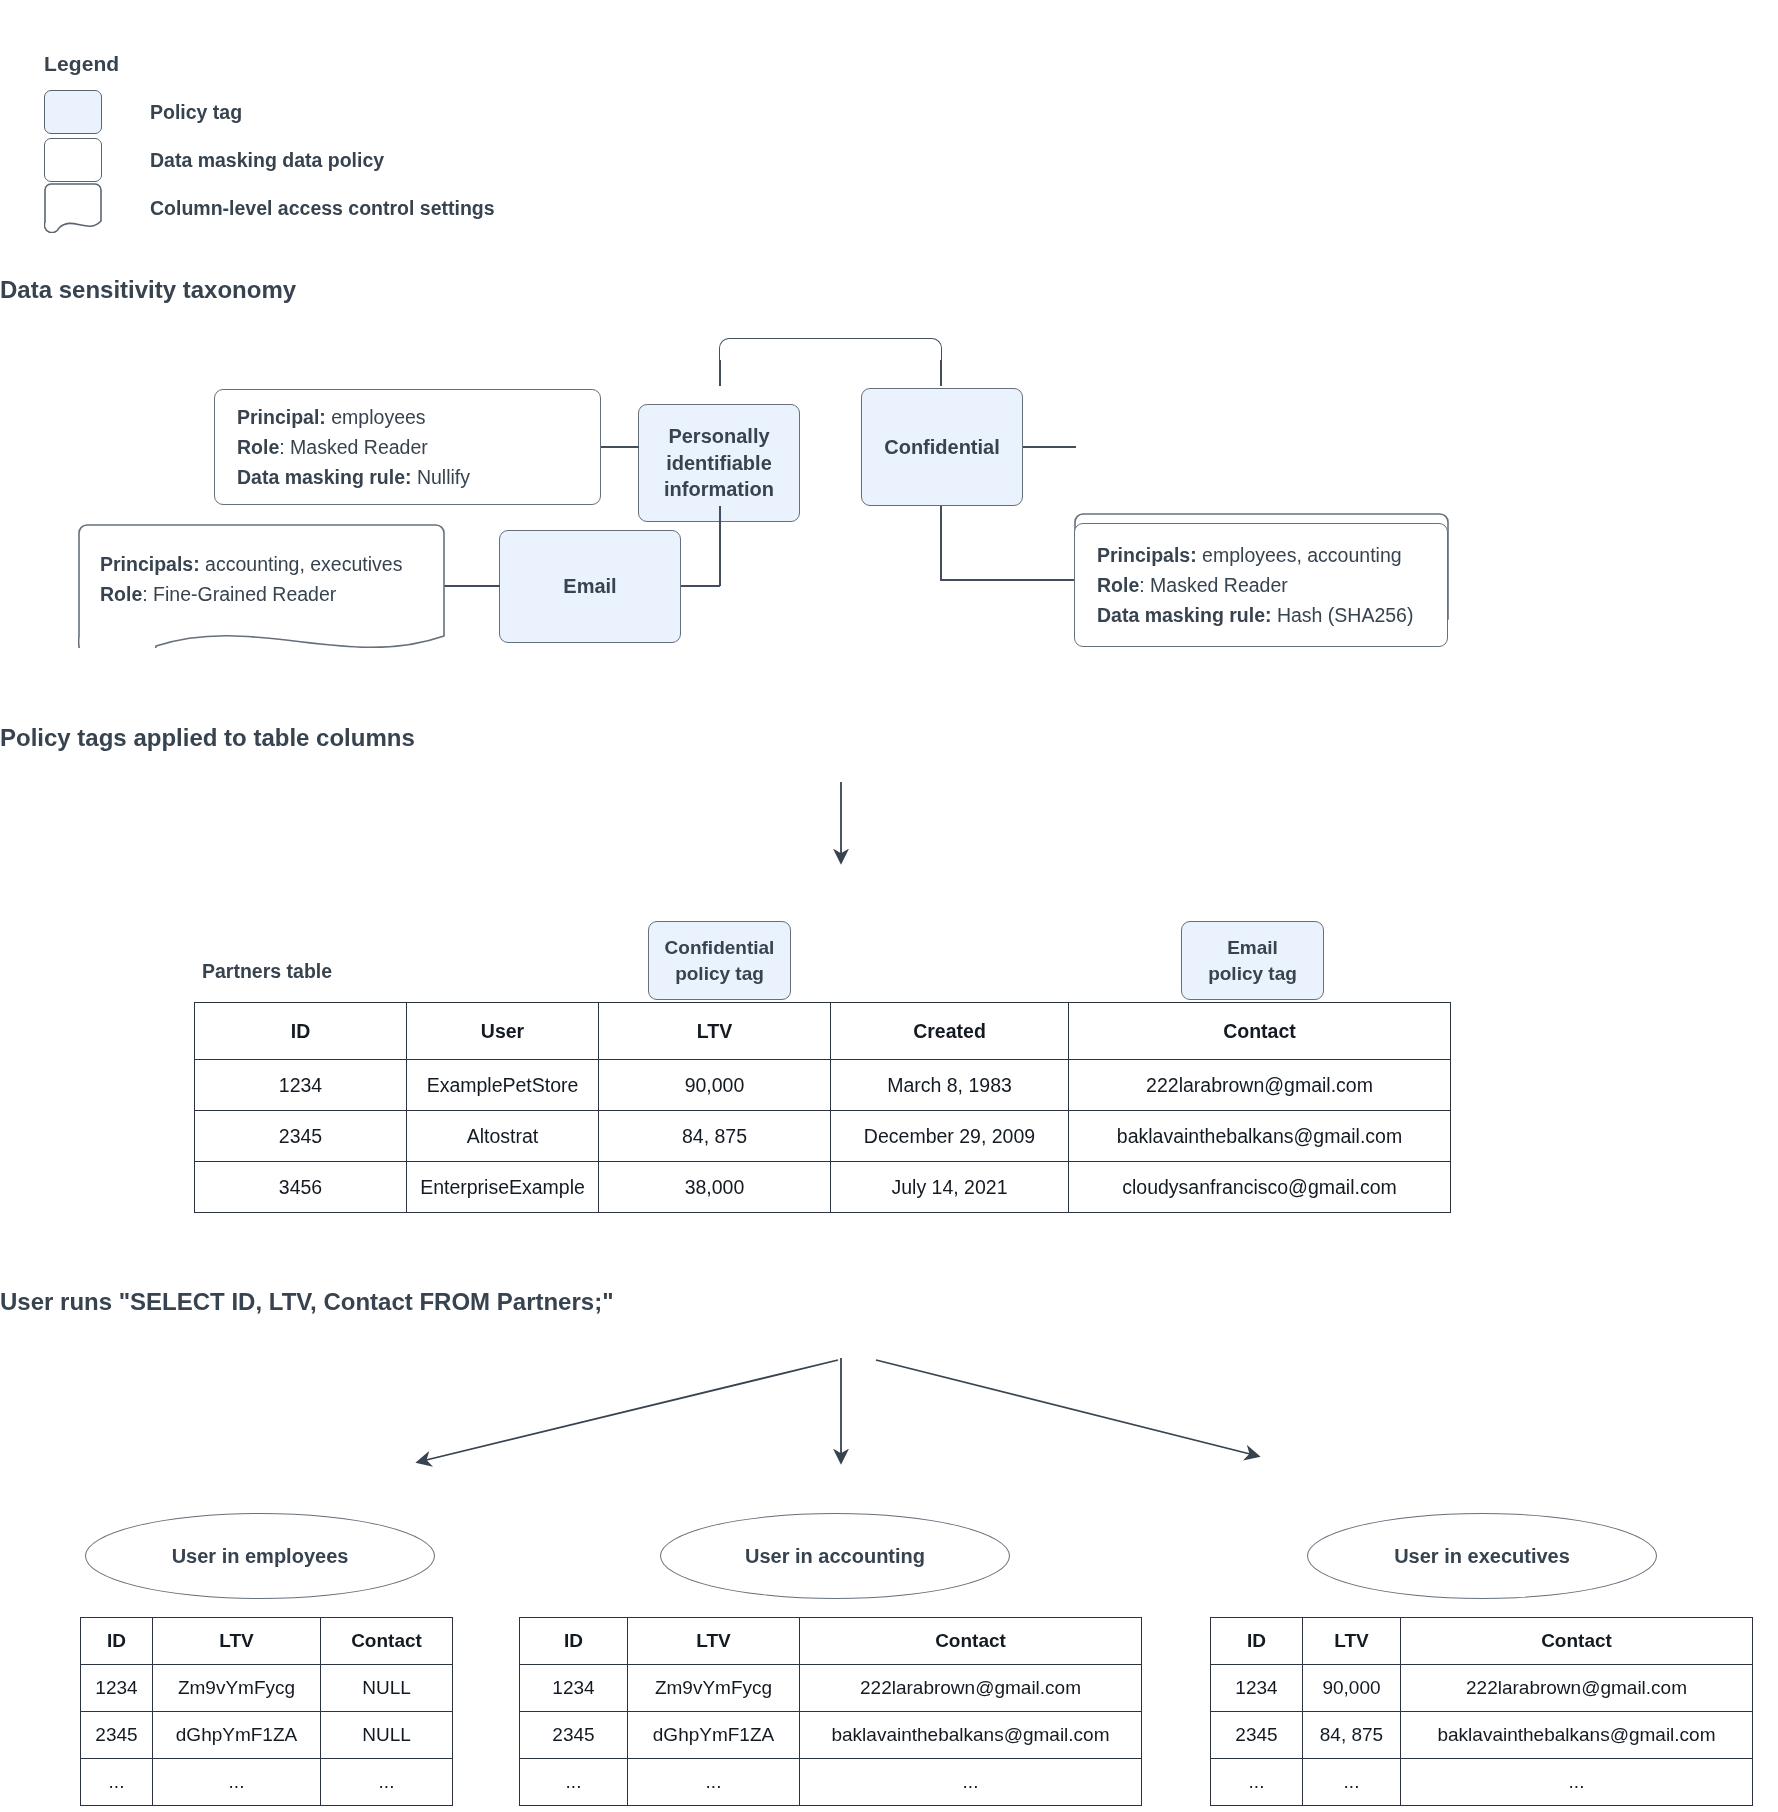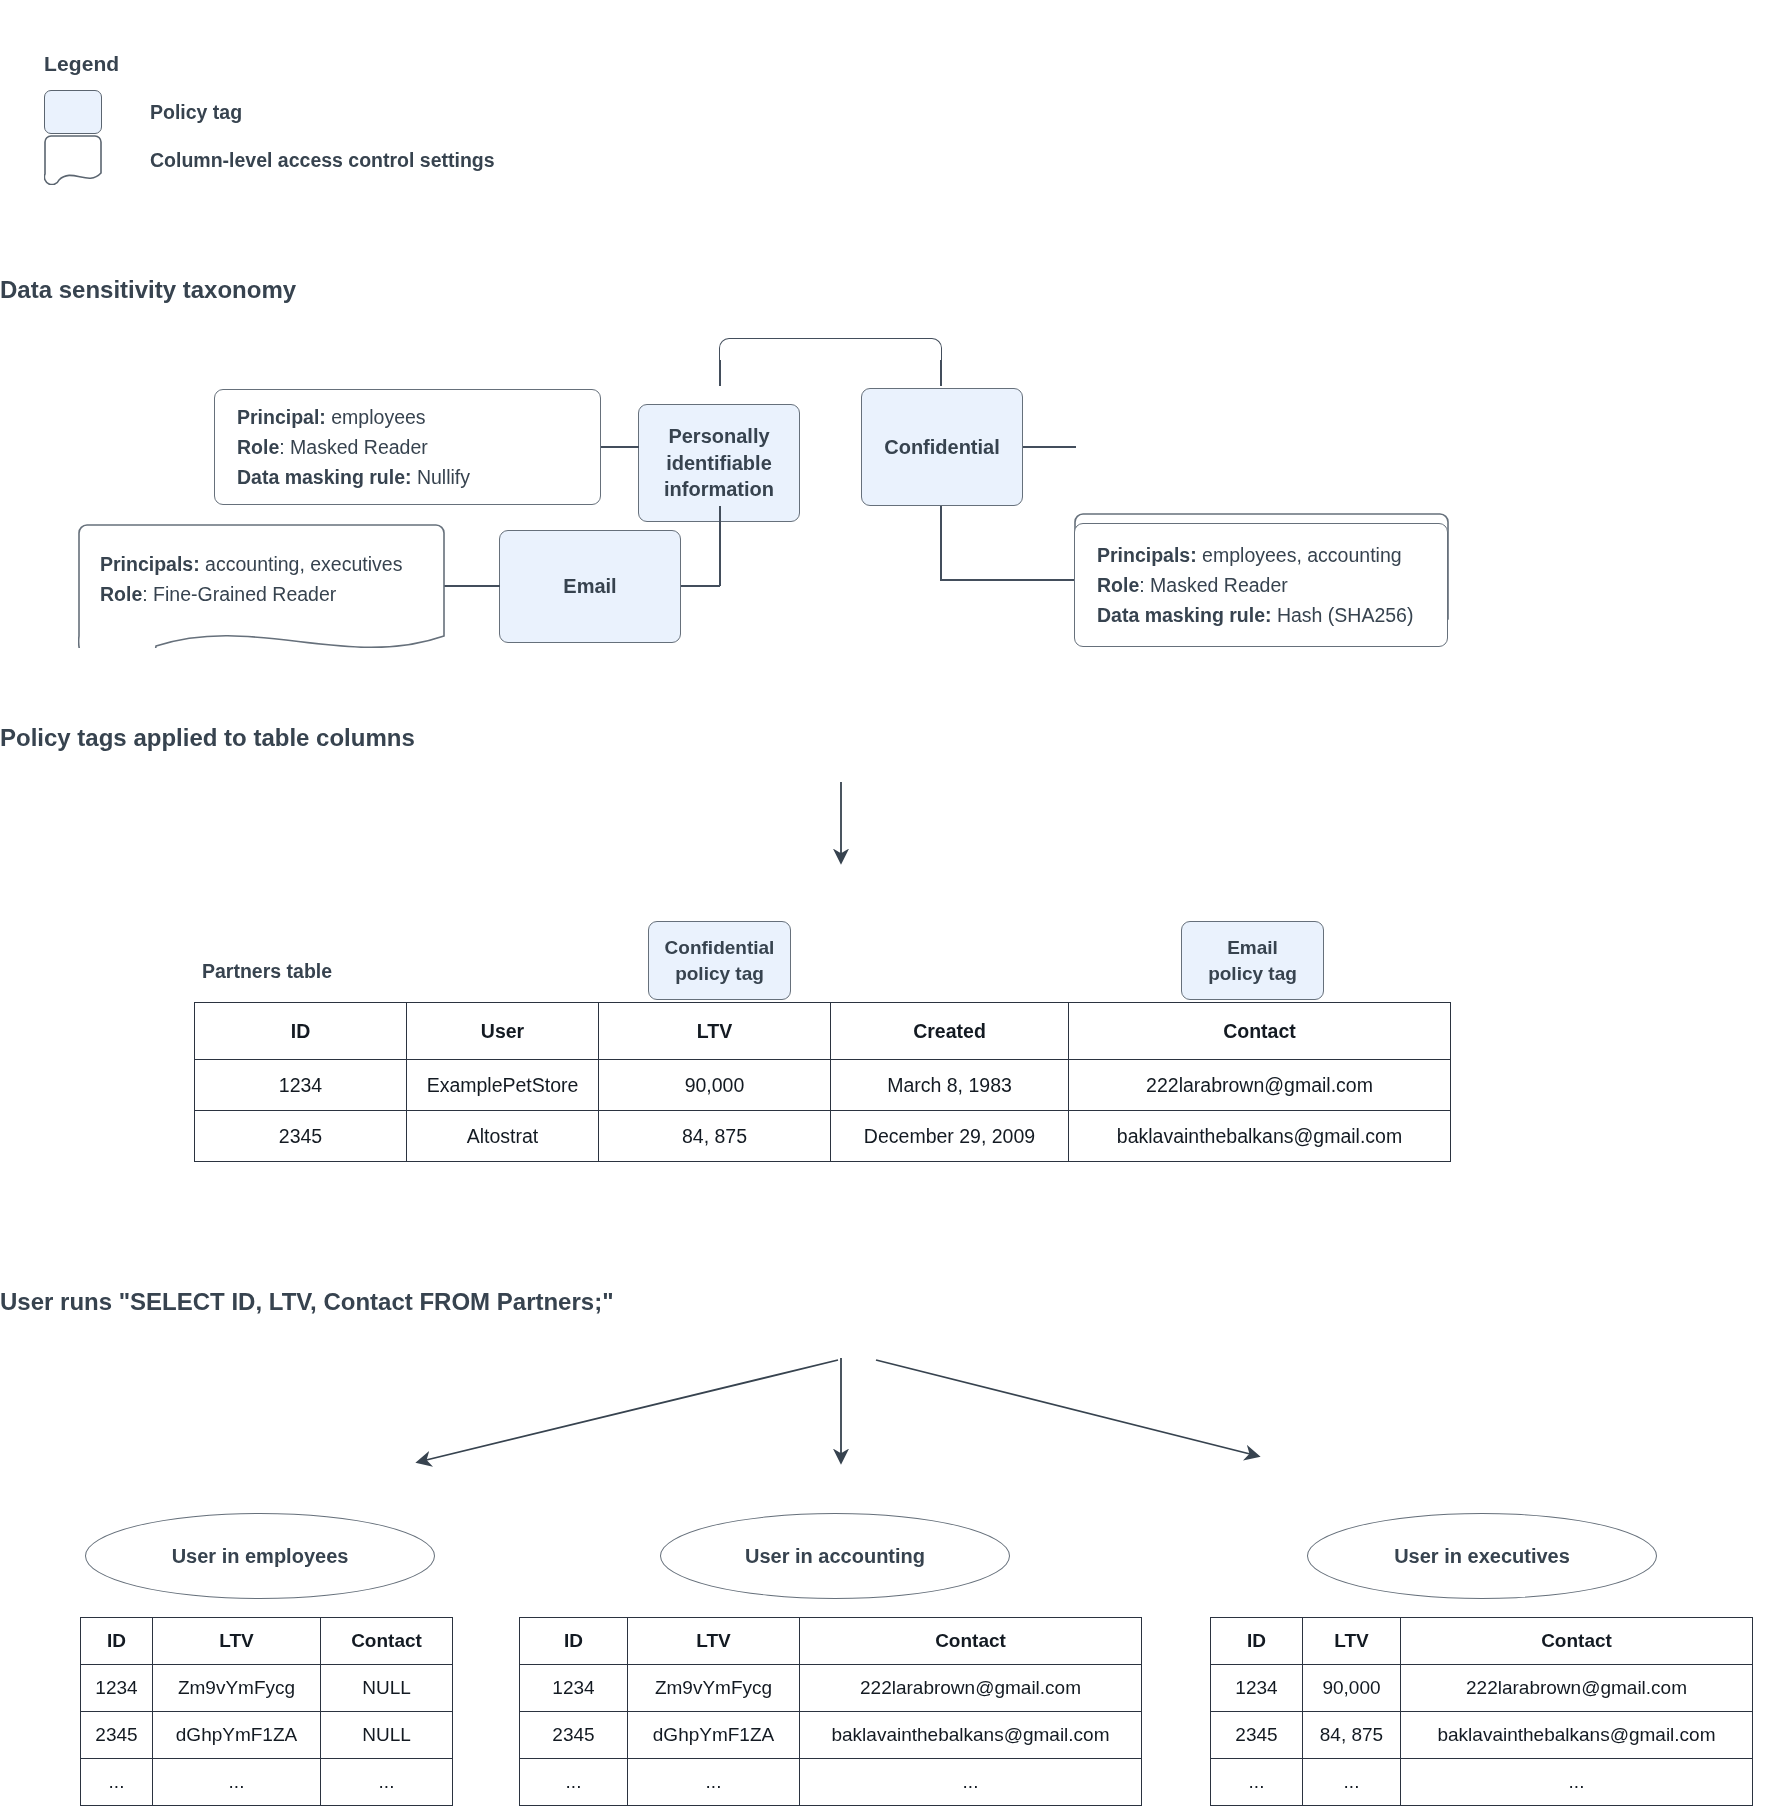--- a/index.html
+++ b/index.html
@@ -189,20 +189,24 @@
 <div id="canvas">
 
   <div class="abs" id="legend">
     <div class="legend-title">Legend</div>
 
     <div class="legend-row">
       <div class="legend-swatch tag"></div>
       <div class="legend-label">Policy tag</div>
     </div>
 
+    <div class="legend-row">
+      <div class="legend-swatch plain"></div>
+      <div class="legend-label">Data masking data policy</div>
+    </div>
 
     <div class="legend-row">
       <div class="legend-swatch wavy">
         <svg viewBox="0 0 58 50" preserveAspectRatio="none" width="58" height="50">
           <path d="M7,1 H51 a6,6 0 0 1 6,6 V38 C44,52 28,32 15,45 a6,6 0 0 1 -14,-6 V7 a6,6 0 0 1 6,-6 Z" fill="#ffffff" stroke="#5b6570" stroke-width="1.6"></path>
         </svg>
       </div>
       <div class="legend-label">Column-level access control settings</div>
     </div>
   </div>
@@ -320,20 +324,27 @@
             <td>March 8, 1983</td>
             <td>222larabrown@gmail.com</td>
           </tr>
           <tr>
             <td>2345</td>
             <td>Altostrat</td>
             <td>84, 875</td>
             <td>December 29, 2009</td>
             <td>baklavainthebalkans@gmail.com</td>
           </tr>
+          <tr>
+            <td>3456</td>
+            <td>EnterpriseExample</td>
+            <td>38,000</td>
+            <td>July 14, 2021</td>
+            <td>cloudysanfrancisco@gmail.com</td>
+          </tr>
         </tbody>
     </table>
   </div>
 
   <div class="abs section-title" style="left:0; top:1288px; width:1778px;">User runs "SELECT ID, LTV, Contact FROM Partners;"</div>
 
   <div class="abs ellipse" style="left:85px; top:1513px; width:350px; height:86px;">
     <span>User in employees</span>
   </div>
   <div class="abs" style="left:80px; top:1617px;">

